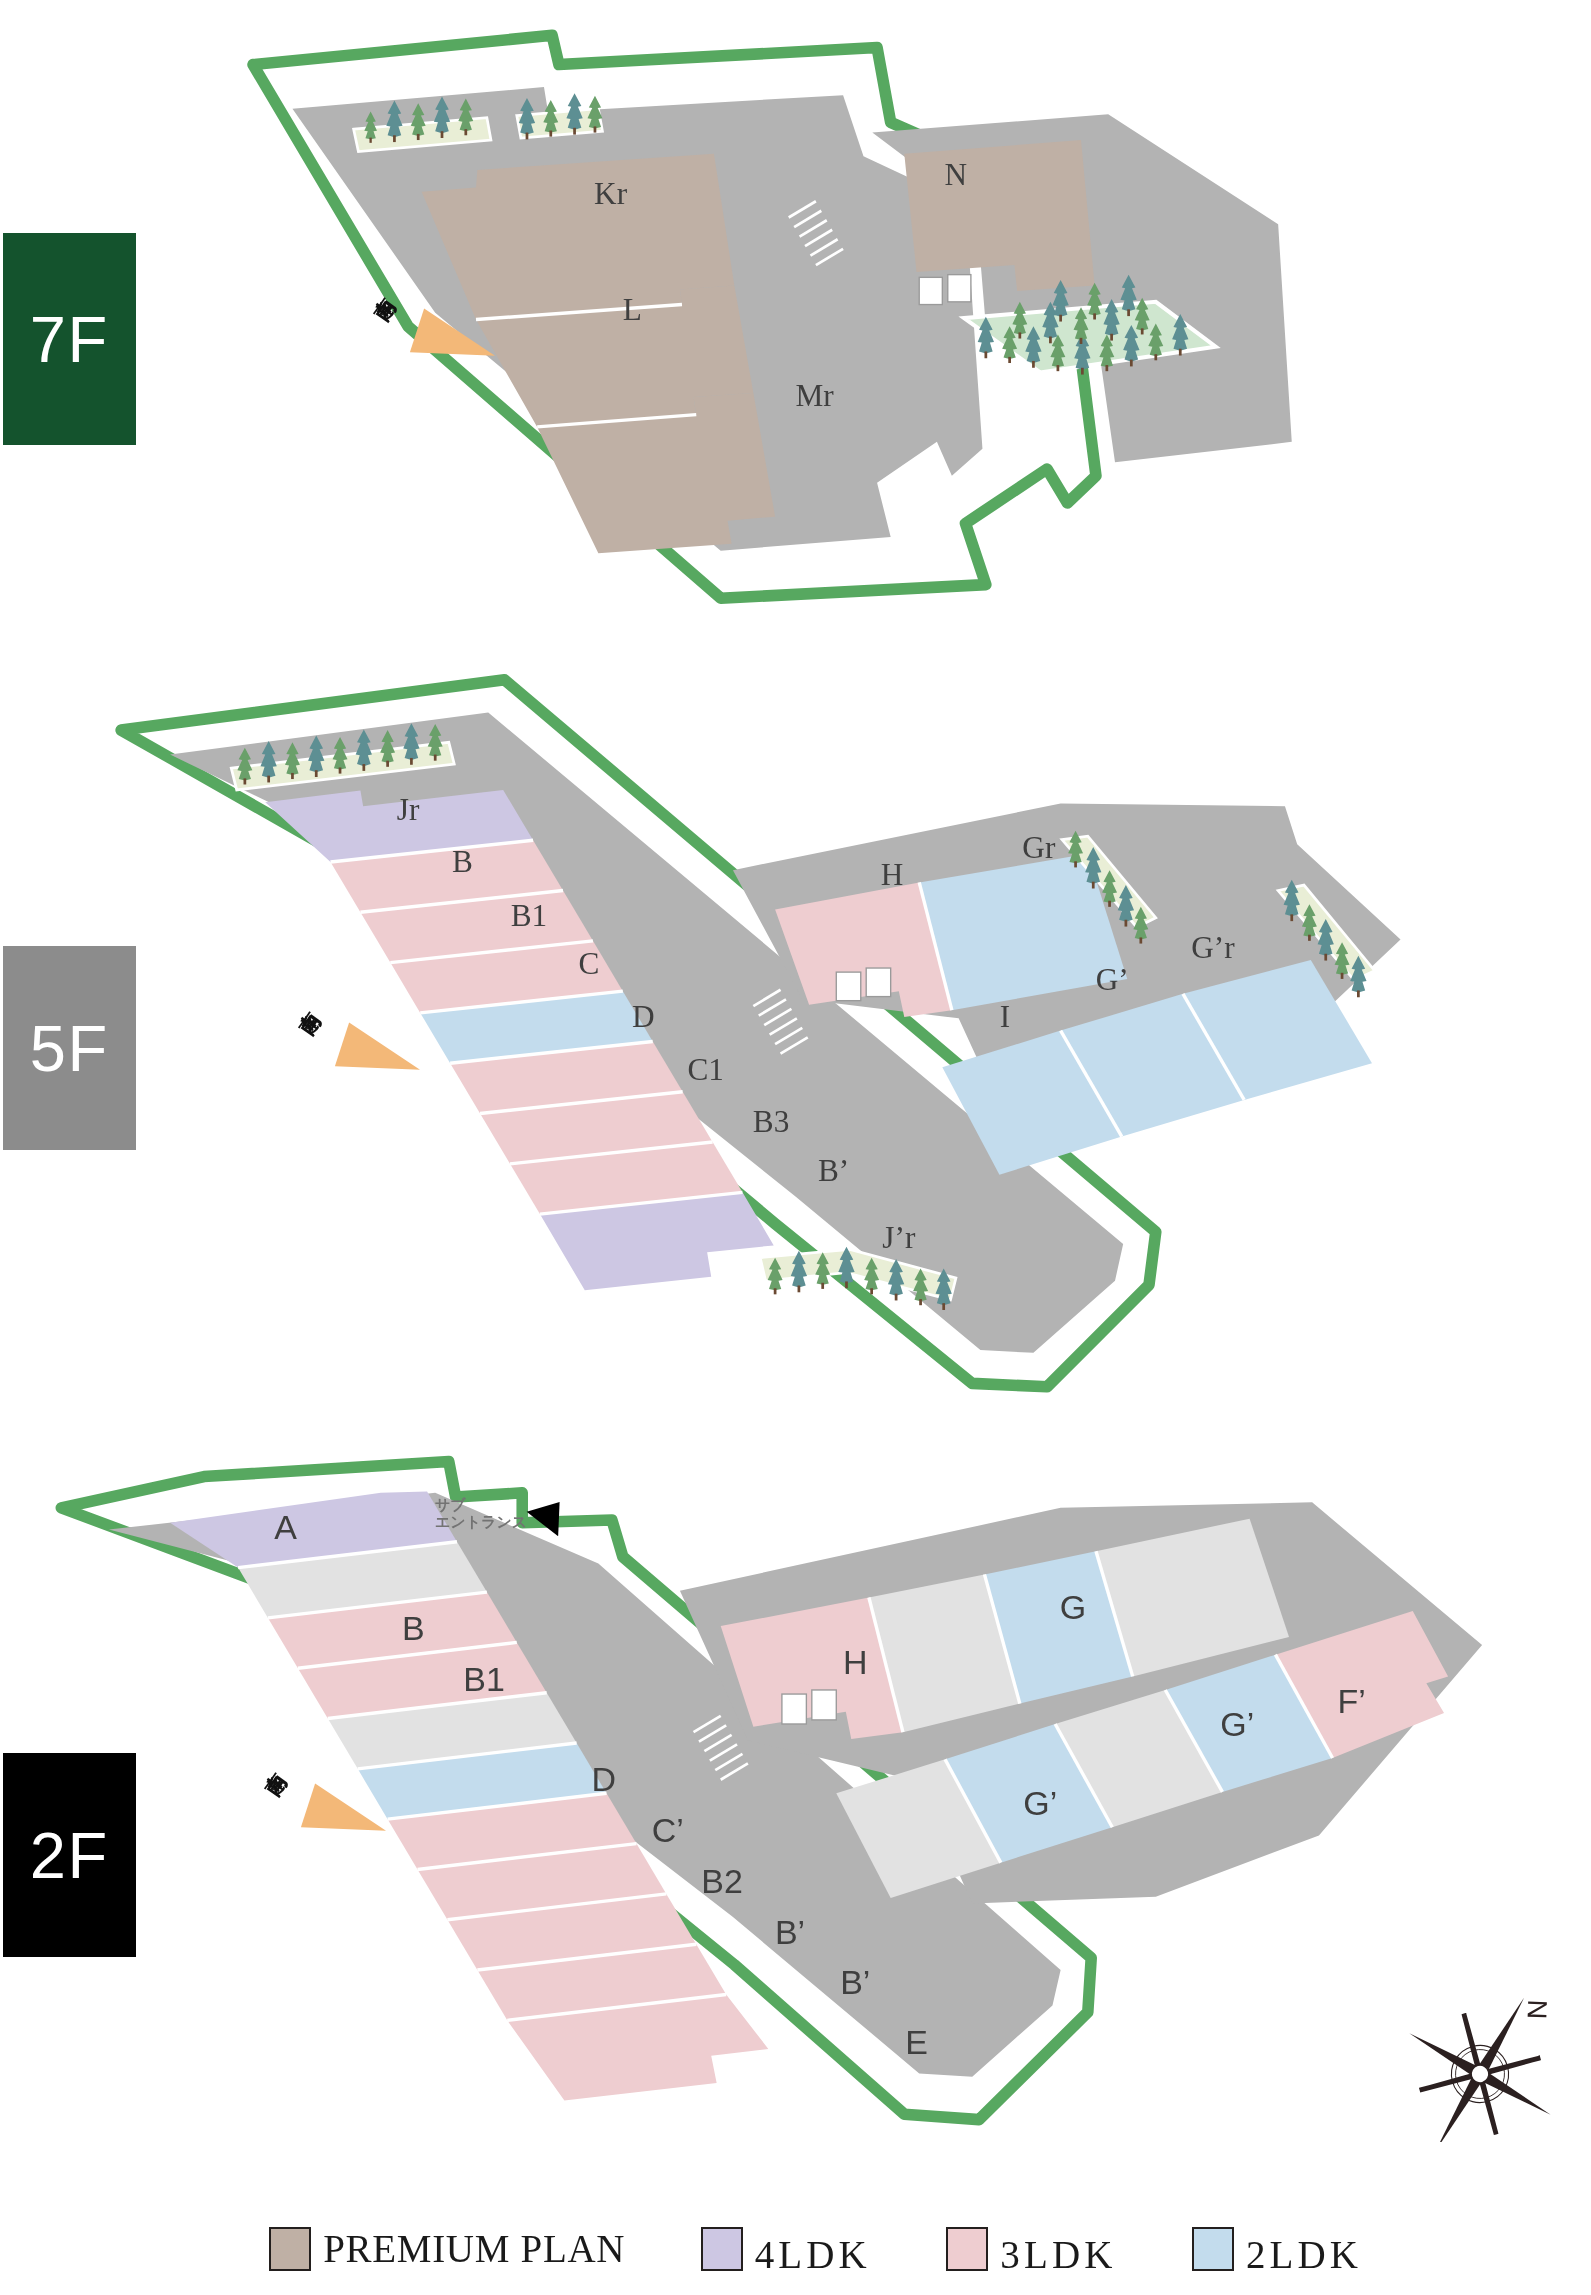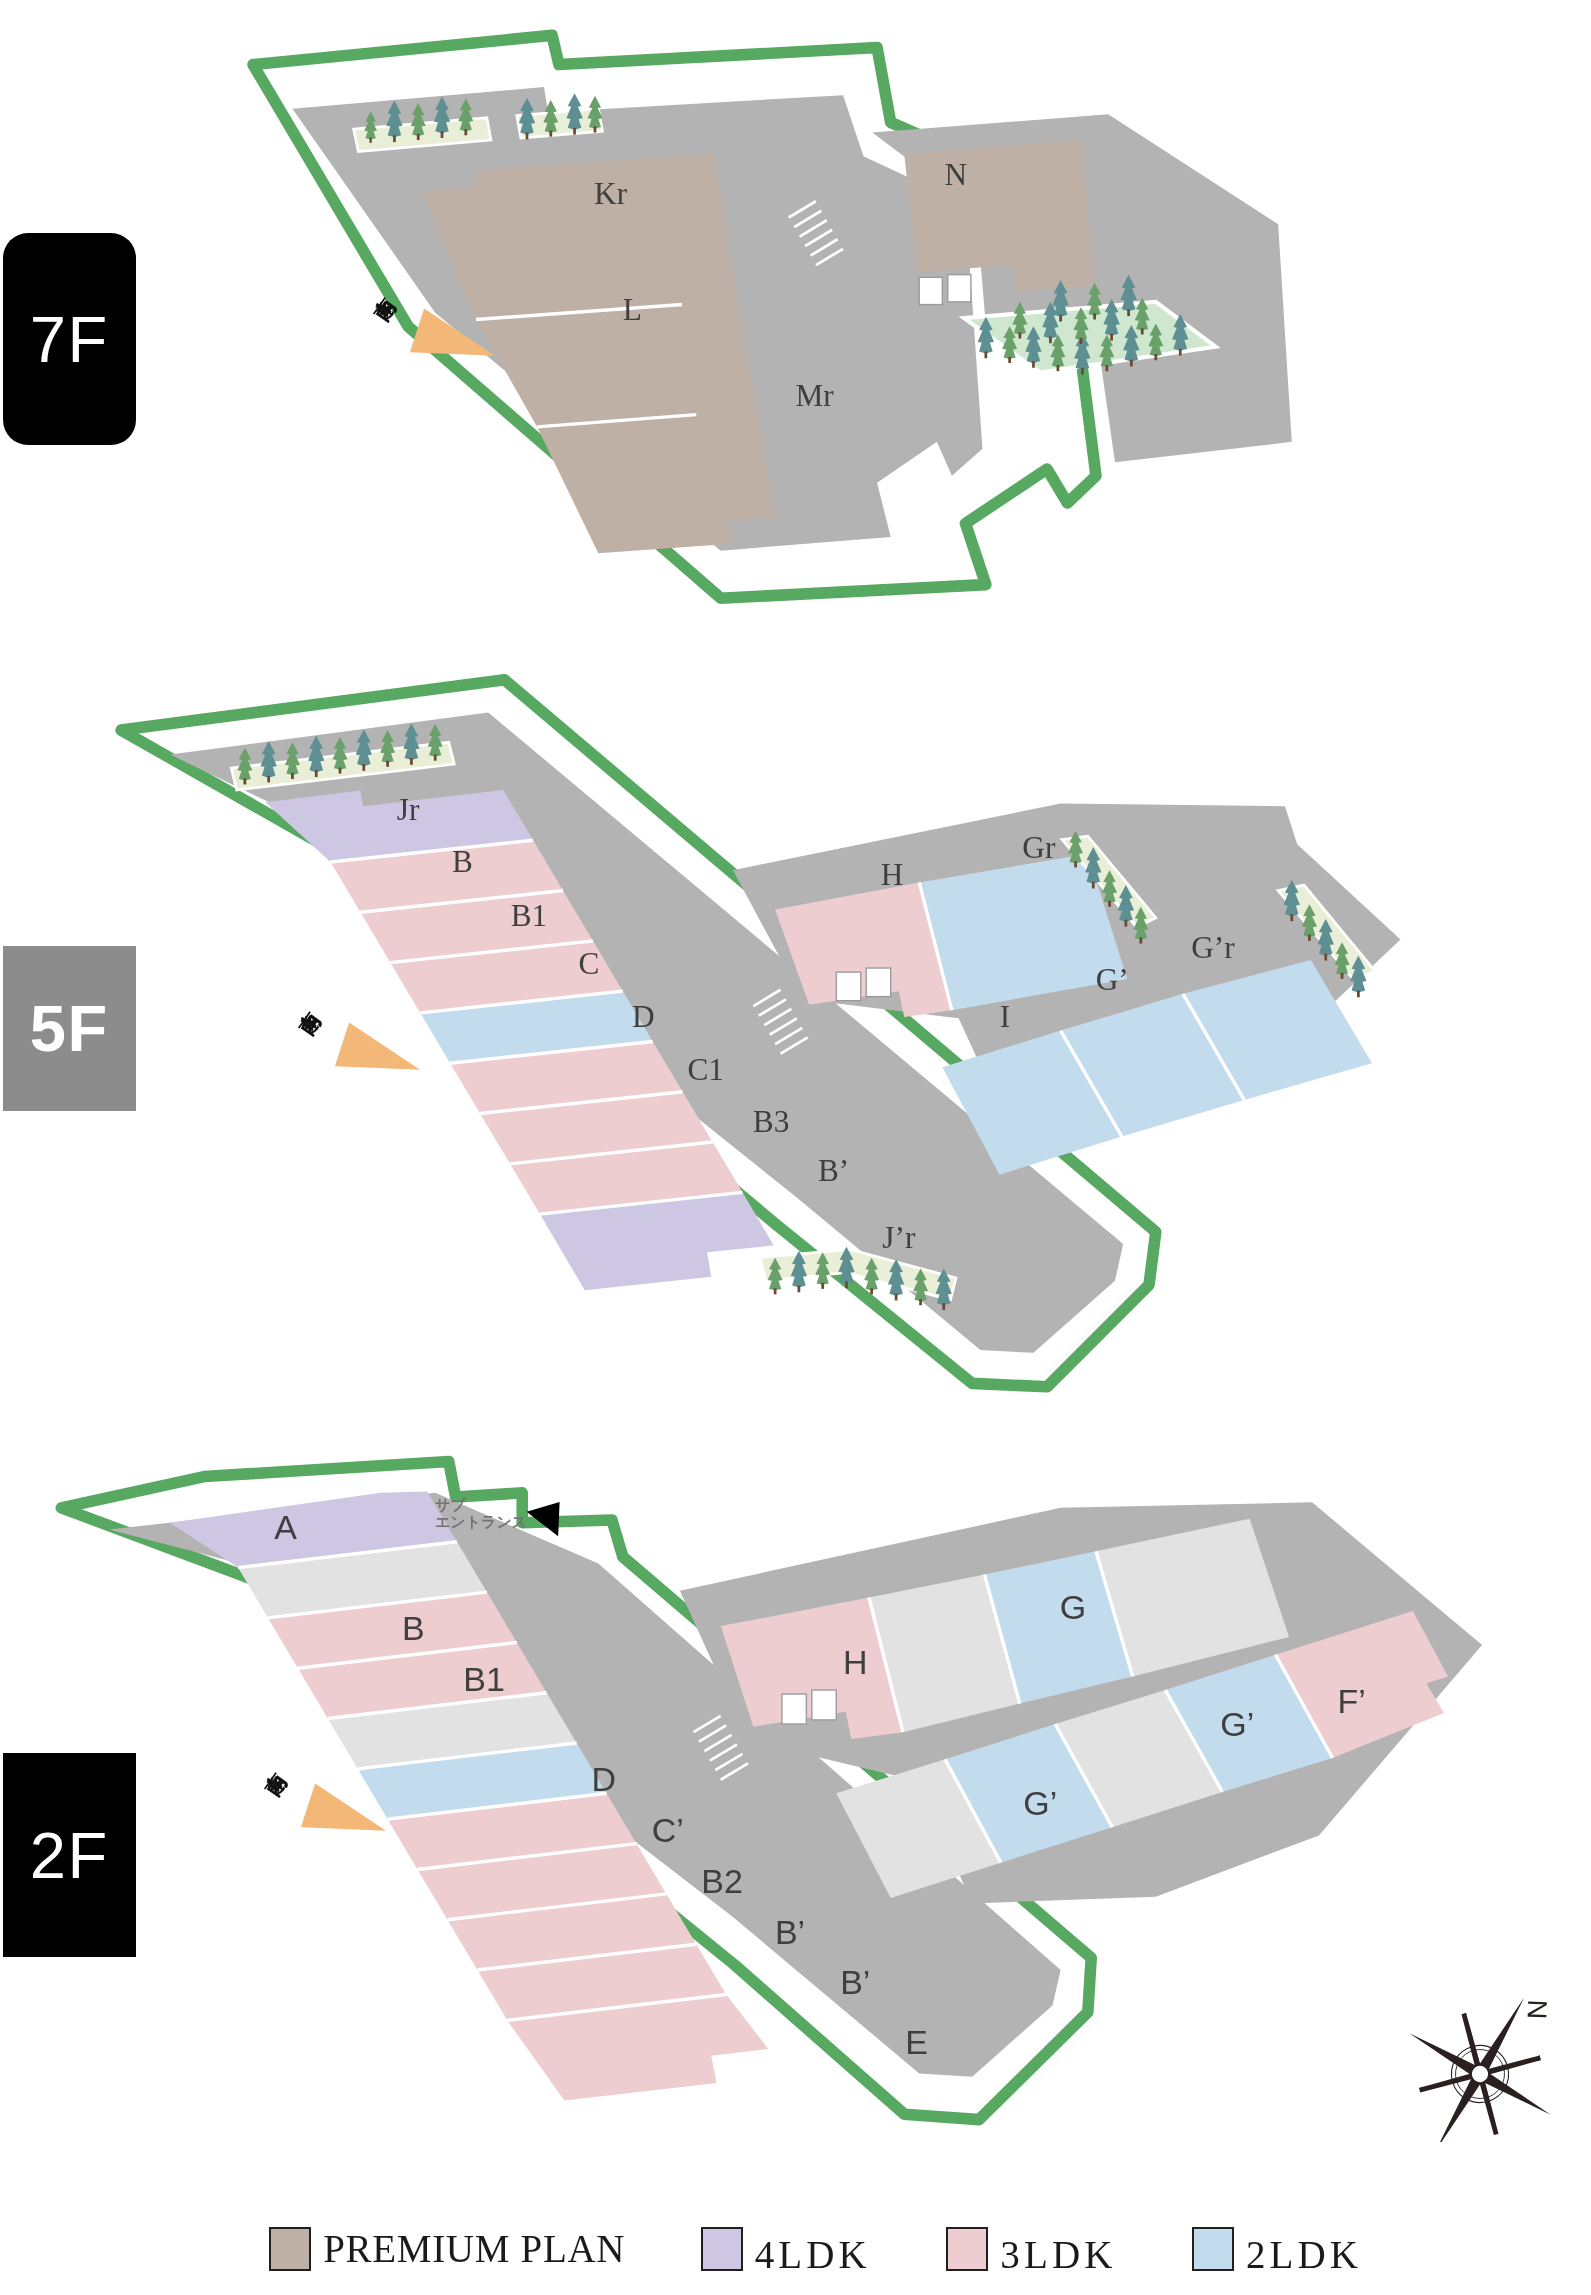--- a/index.html
+++ b/index.html
@@ -8,22 +8,22 @@
     font-family:"Liberation Sans",sans-serif;
   }
   .stage{position:absolute;inset:0;}
 
   
   .floor-badge{
     position:absolute;display:flex;align-items:center;justify-content:center;
     color:#ffffff;font-family:"Liberation Sans",sans-serif;
     font-size:65px;font-weight:400;letter-spacing:1.4px;user-select:none;
   }
-  .badge-7f{left:2.7px;  top:233px;  width:133px;height:212px;background:#000000;border-radius:25px;}
-  .badge-5f{left:2.7px;  top:946px; width:133px;height:165px;background:#8c8c8c;font-weight:bold;}
+  .badge-7f{left:2.7px;  top:233px;  width:133px;height:212px;background:#14532d;}
+  .badge-5f{left:2.7px;  top:946px; width:133px;height:204px;background:#8c8c8c;}
   .badge-2f{left:2.7px;  top:1753px; width:133px;height:204px;background:#000000;}
 
   
   svg.plan{position:absolute;left:0;top:0;width:1591px;height:2295px;overflow:visible;}
   .slab{fill:#b3b3b3;}
   .unit-premium{fill:#bfb0a5;}
   .unit-4ldk{fill:#cdc7e3;}
   .unit-3ldk{fill:#eecdd0;}
   .unit-2ldk{fill:#c3dced;}
   .unit-common{fill:#e2e2e2;}

